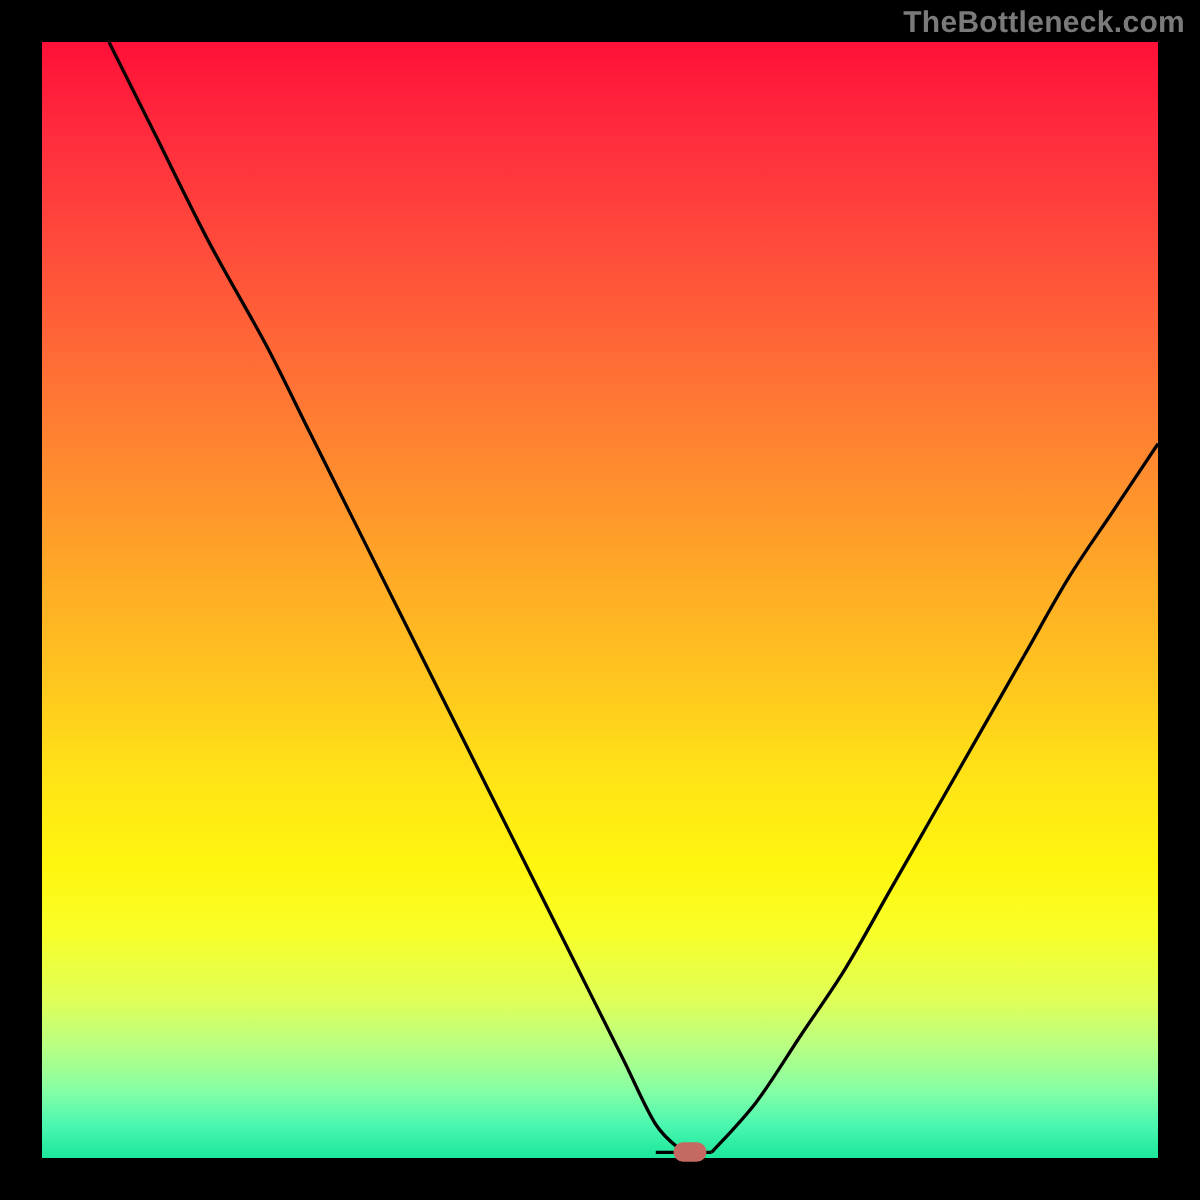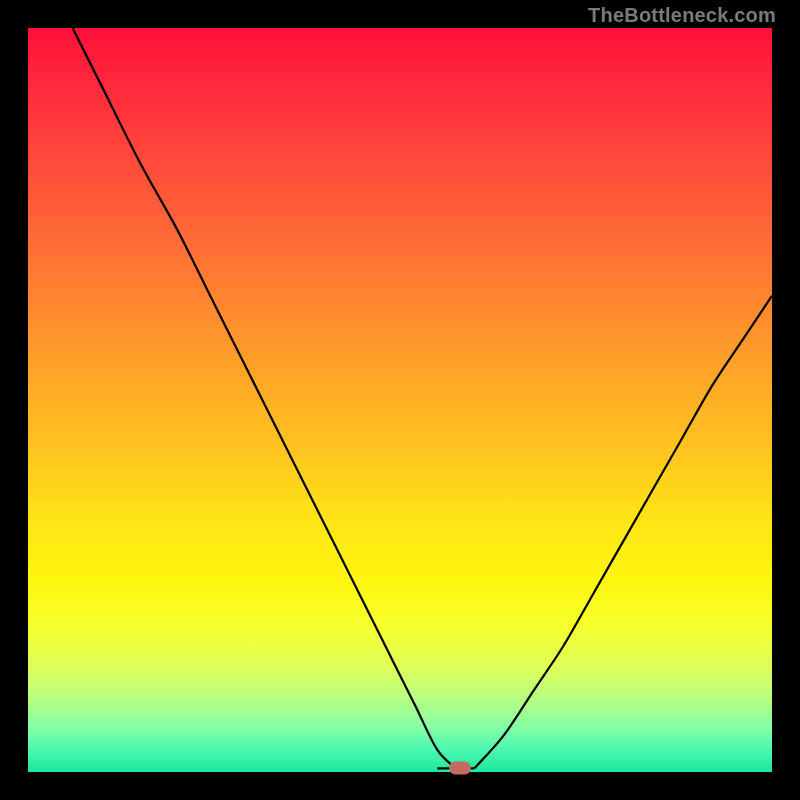--- a/index.html
+++ b/index.html
@@ -13,21 +13,21 @@
   }
   .frame {
     position: relative;
     width: 800px;
     height: 800px;
     background: #000;
   }
   .watermark {
     position: absolute;
     top: 4px;
-    right: 24px;
+    right: 10px;
     color: #7a7a7a;
     font-size: 20px;
     font-weight: 600;
     letter-spacing: 0.2px;
     user-select: none;
   }
   .plot {
     position: absolute;
     left: 28px;
     top: 28px;

